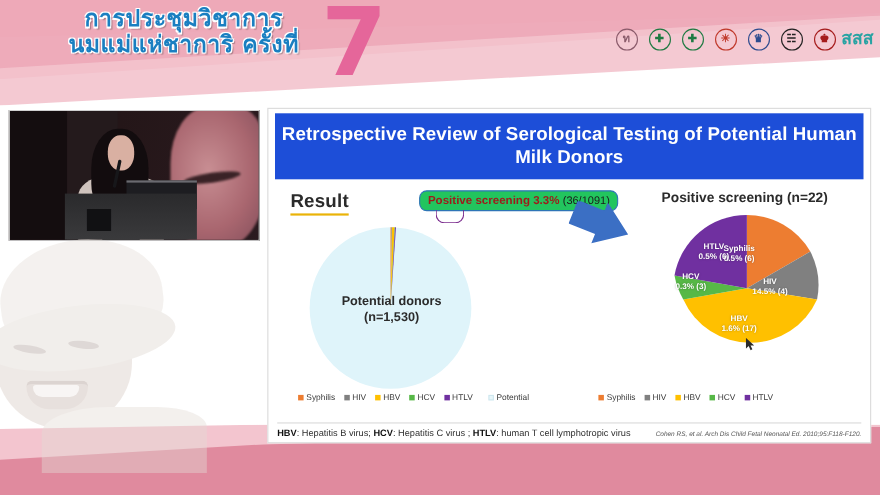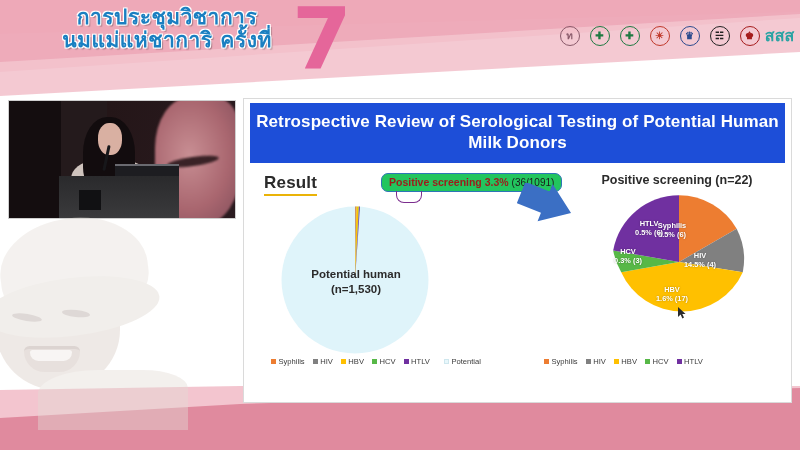--- a/index.html
+++ b/index.html
@@ -427,21 +427,21 @@
     <svg class="pie-left" viewBox="0 0 100 100">
       <circle cx="50" cy="50" r="49" fill="#DFF4FA"></circle>
 
       <path d="M50 50 L50 1 L50.55 1.01 Z" fill="#ED7D31"></path>
       <path d="M50 50 L50.55 1.01 L50.92 1.02 Z" fill="#808080"></path>
       <path d="M50 50 L50.92 1.02 L52.48 1.05 Z" fill="#FFC000"></path>
       <path d="M50 50 L52.48 1.05 L52.76 1.06 Z" fill="#57B847"></path>
       <path d="M50 50 L52.76 1.06 L53.31 1.08 Z" fill="#7030A0"></path>
     </svg>
     <div class="pie-left-label">
-      <div>Potential human</div>
+      <div>Potential donors</div>
       <div>(n=1,530)</div>
     </div>
 
     <div class="pie-right-title">Positive screening (n=22)</div>
     <svg class="pie-right" viewBox="0 0 100 100">
 
       <path d="M50 50 L50 1 A49 49 0 0 1 92.4 25.5 Z" fill="#ED7D31"></path>
       <path d="M50 50 L92.4 25.5 A49 49 0 0 1 96.9 57.5 Z" fill="#808080"></path>
       <path d="M50 50 L96.9 57.5 A49 49 0 0 1 7.5 57.5 Z" fill="#FFC000"></path>
       <path d="M50 50 L7.5 57.5 A49 49 0 0 1 1.6 41.5 Z" fill="#57B847"></path>
@@ -516,15 +516,21 @@
       <span class="lg-item">
           <i class="lg-sw" style="background:#57B847"></i>
           <span>HCV</span>
         </span>
       <span class="lg-item">
           <i class="lg-sw" style="background:#7030A0"></i>
           <span>HTLV</span>
         </span>
     </div>
 
+    <div class="footnote">
+      <div class="fn-text">
+        <b>HBV</b>: Hepatitis B virus; <b>HCV</b>: Hepatitis C virus ; <b>HTLV</b>: human T cell lymphotropic virus
+      </div>
+      <div class="fn-cite">Cohen RS, et al. Arch Dis Child Fetal Neonatal Ed. 2010;95:F118-F120.</div>
+    </div>
 
   </div>
 </div>
 
 </body></html>

